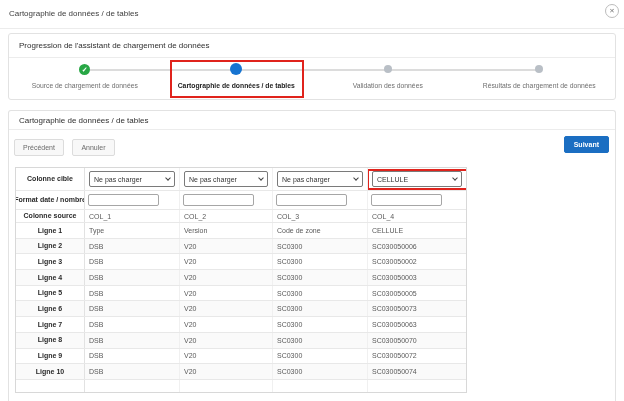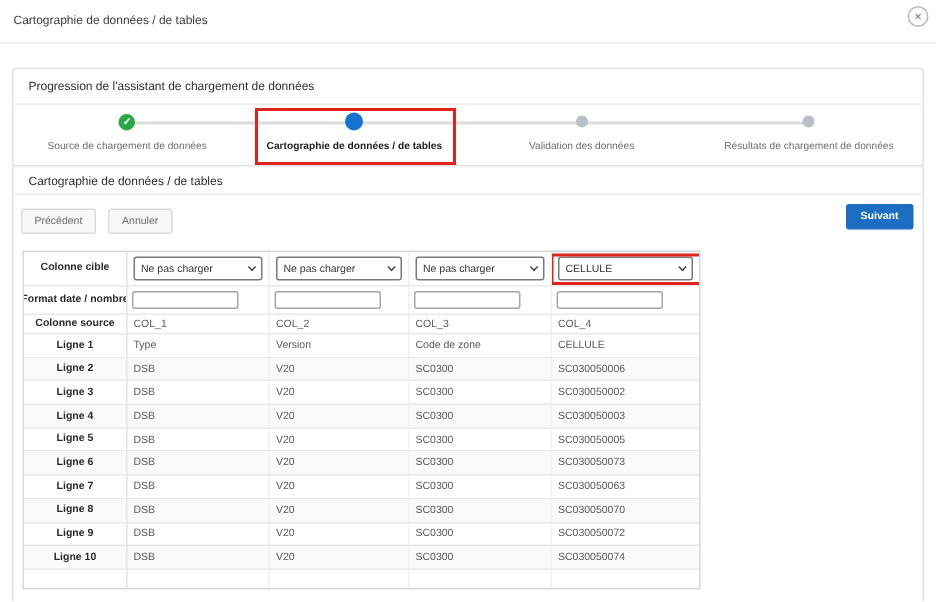--- a/index.html
+++ b/index.html
@@ -7,21 +7,21 @@
     font-family:"Liberation Sans",sans-serif;color:#333;position:relative}
 
   
   .modal-header{position:absolute;left:0;top:0;width:624px;height:29px;border-bottom:1px solid #ececec;background:#fff}
   .modal-title{position:absolute;left:9px;top:9px;font-size:8px;color:#3c3c3c}
   .close-btn{position:absolute;right:5px;top:4px;width:14px;height:14px;border:1px solid #bcbcbc;border-radius:50%;
     display:flex;align-items:center;justify-content:center;font-size:6.5px;color:#777;background:#fff;cursor:pointer}
 
   
   .panel{position:absolute;left:8px;width:608px;border:1px solid #e2e2e2;border-radius:3px;background:#fff}
-  #progress-panel{top:45px;height:67px}
+  #progress-panel{top:33px;height:67px}
   #mapping-panel{top:110px;height:300px;border-bottom:none;border-radius:3px 3px 0 0}
   .panel-header{height:24px;line-height:24px;padding-left:10px;font-size:8px;color:#2e2e2e;border-bottom:1px solid #ececec}
   #mapping-panel .panel-header{height:19px;line-height:19px}
 
   
   .stepper{position:relative;height:45px}
   .step-line{position:absolute;left:76px;right:75px;top:11px;height:2px;background:#dcdcdc}
   .steps{display:flex;height:100%;position:relative}
   .step{flex:1;display:flex;flex-direction:column;align-items:center;position:relative;z-index:1;cursor:pointer}
   .dot-holder{height:22px;display:flex;align-items:center;justify-content:center}

